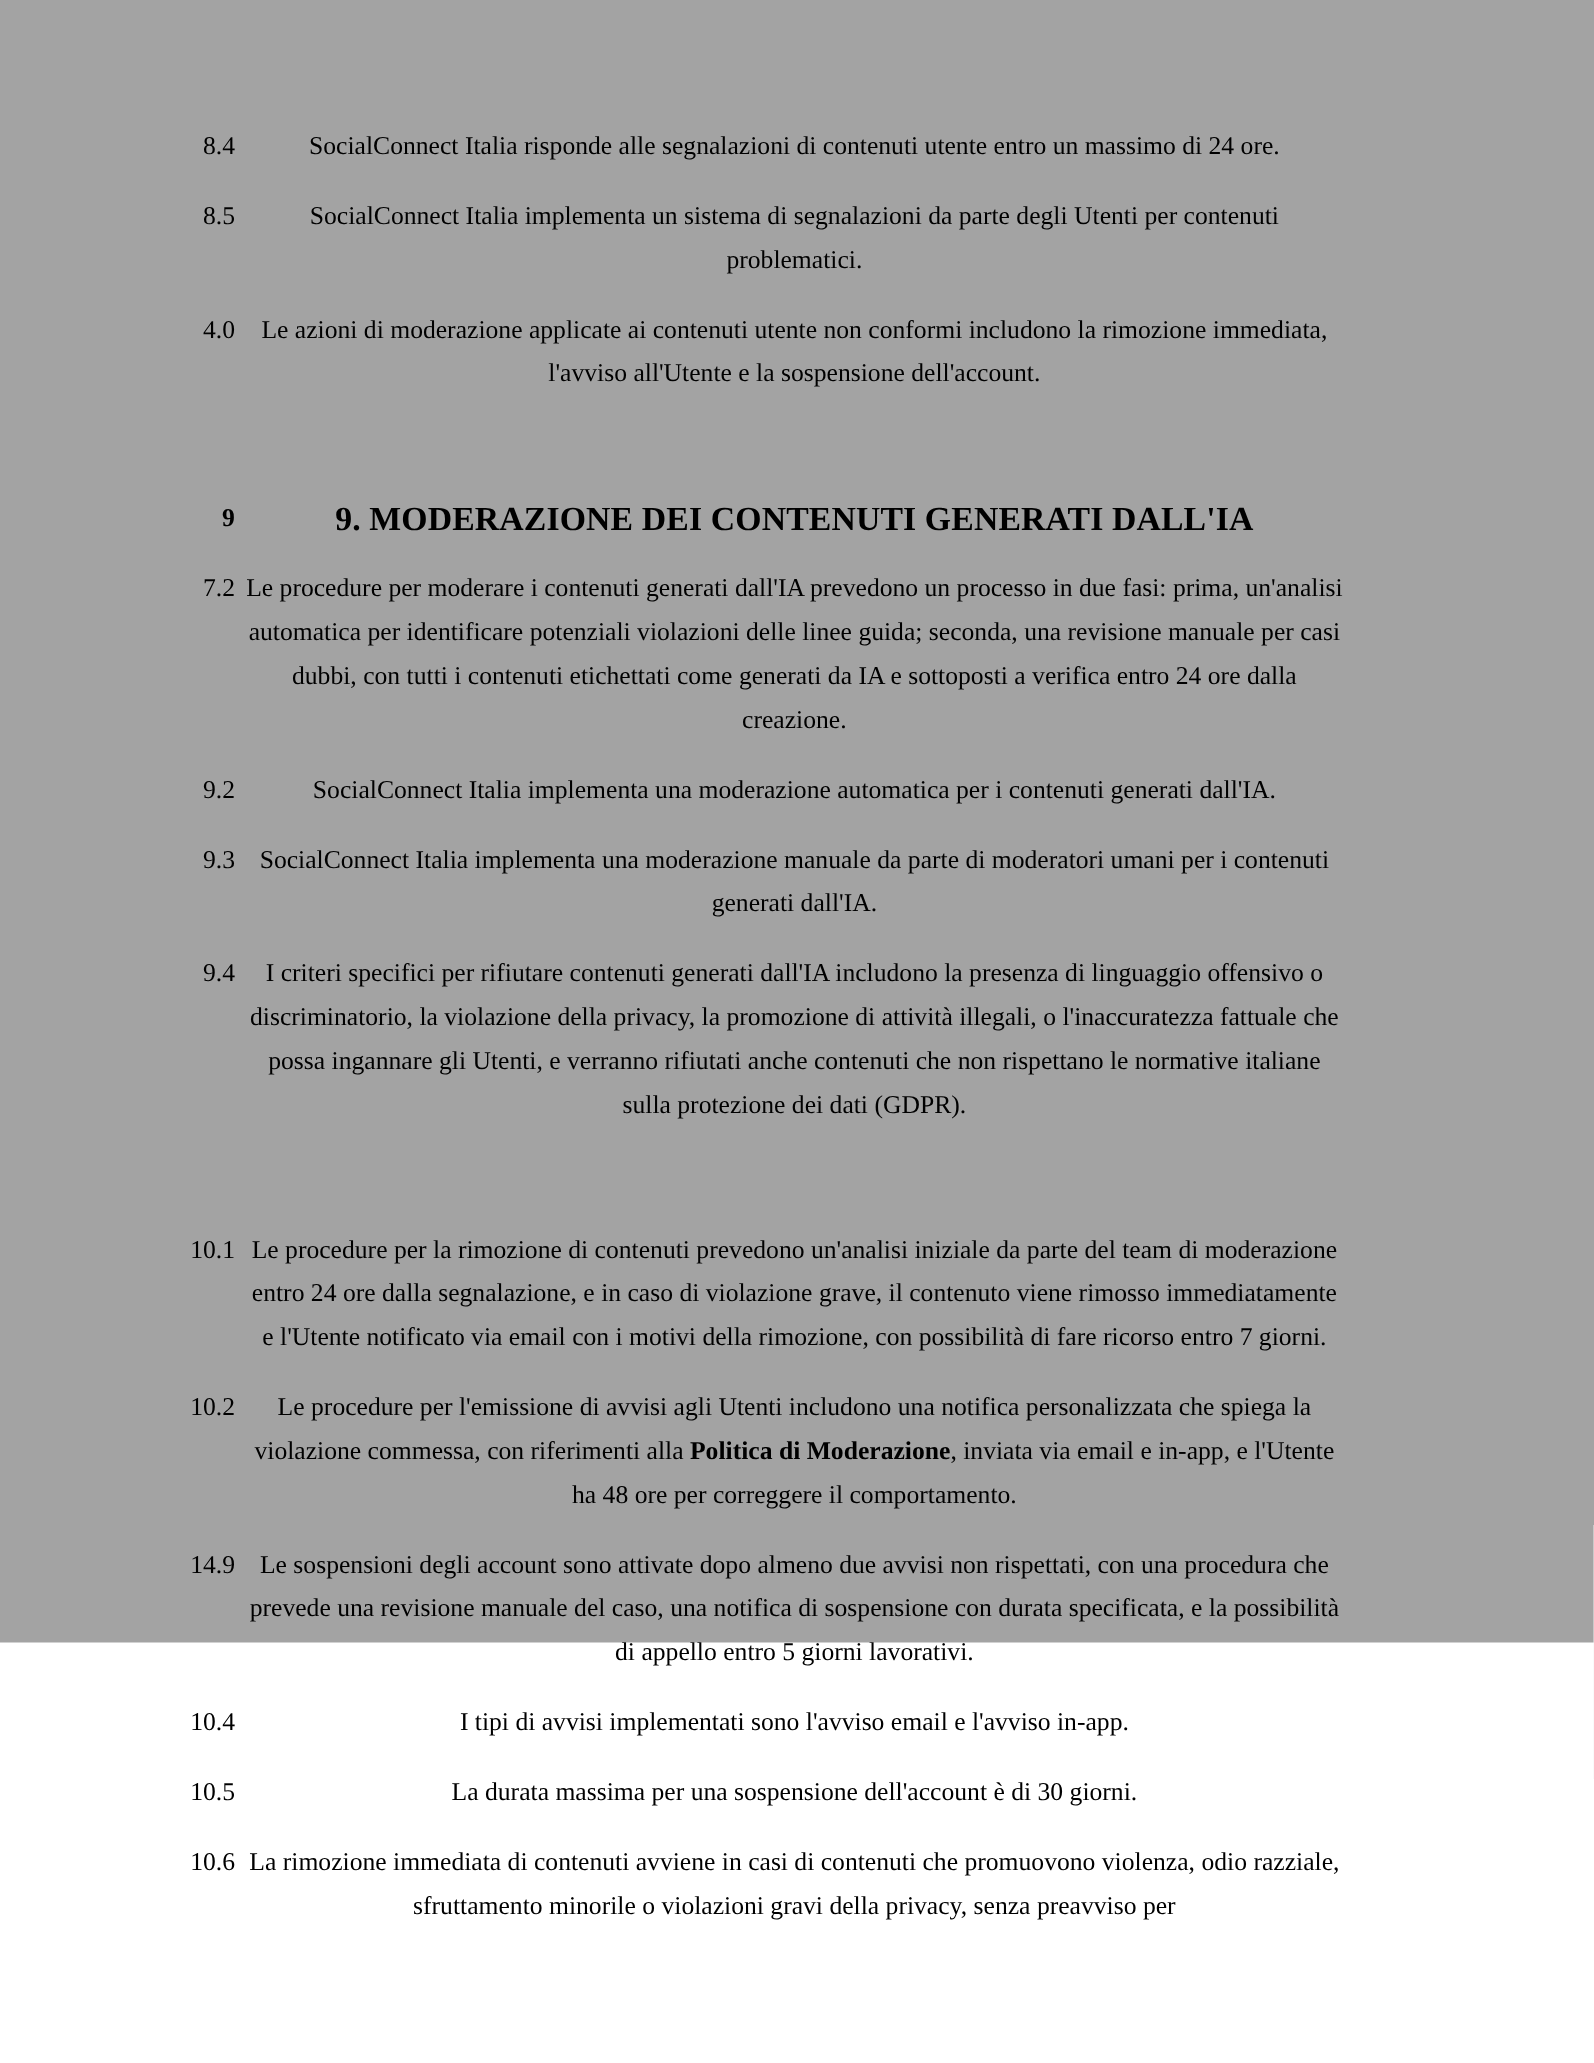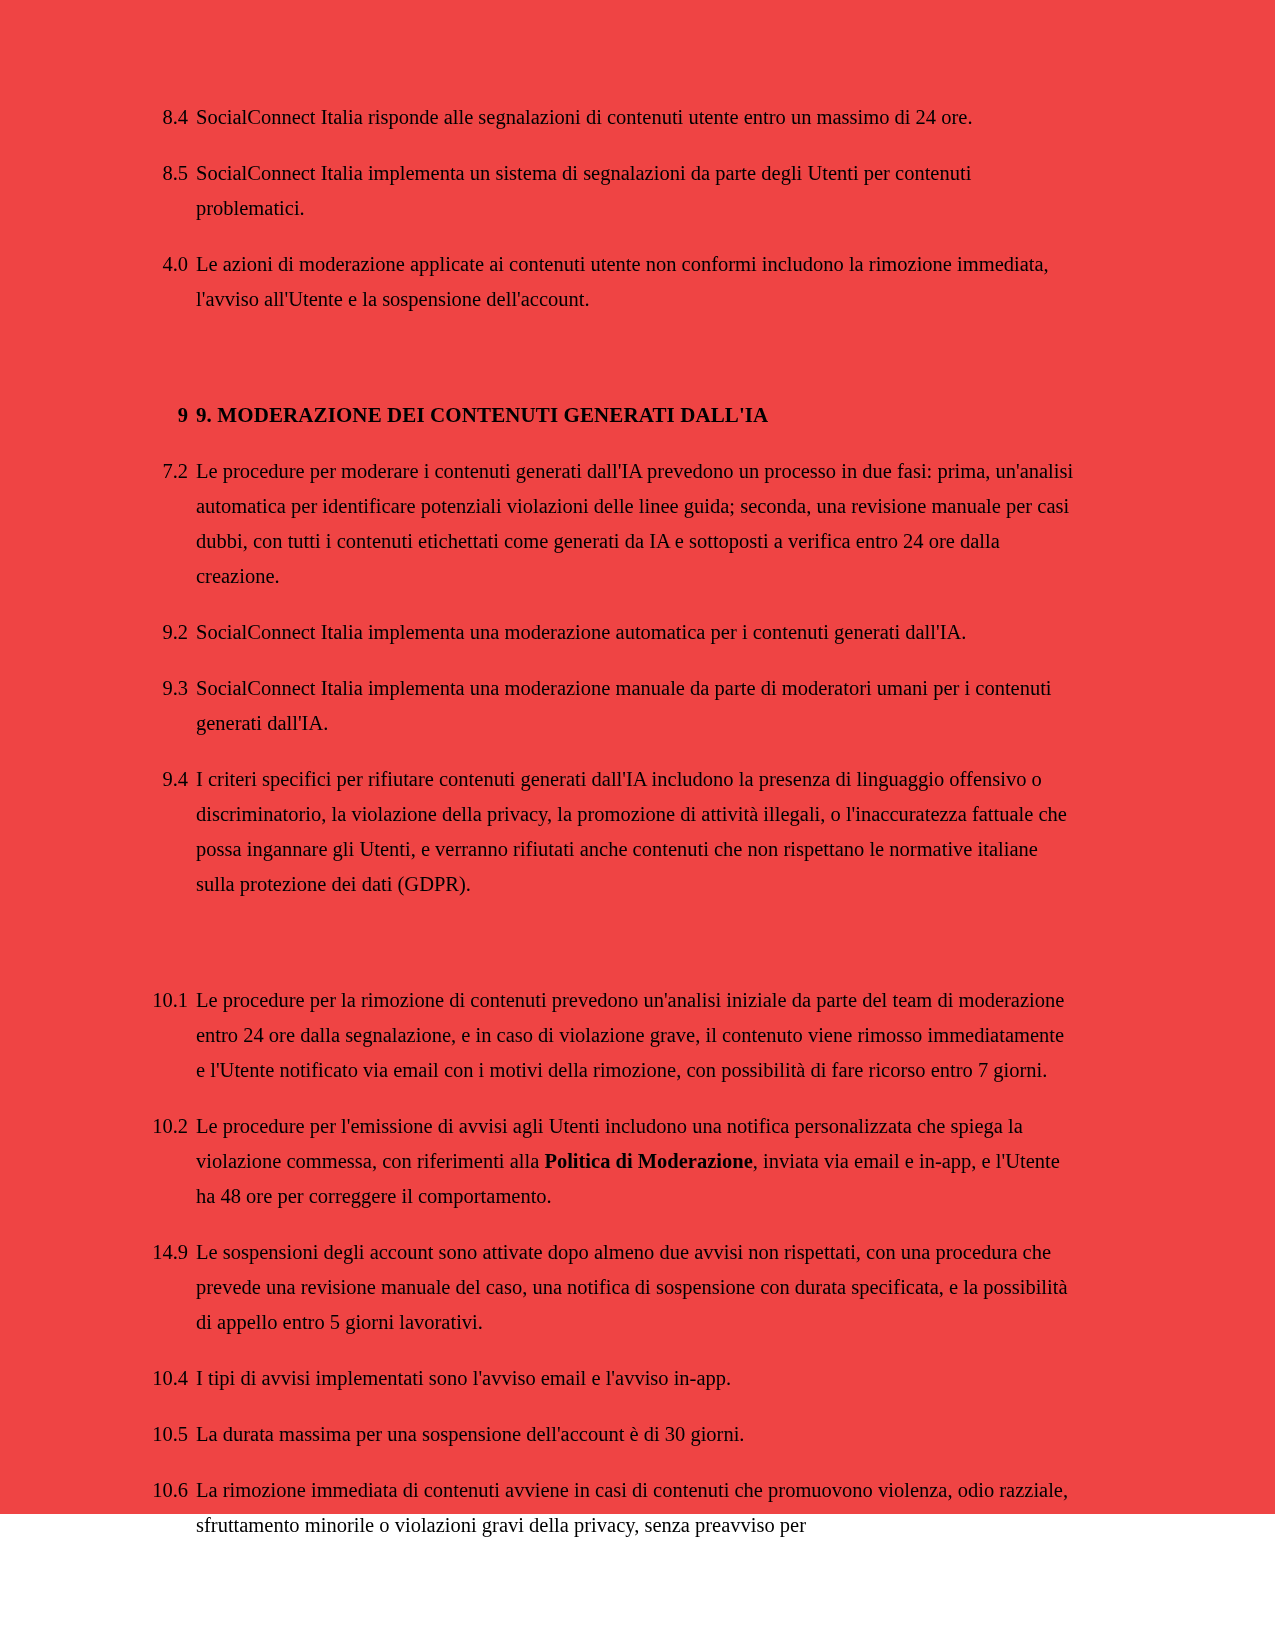--- a/index.html
+++ b/index.html
@@ -12,24 +12,24 @@
     width: 1275px;
     height: 1650px;
     font-family: "Liberation Serif", "DejaVu Serif", serif;
     color: #000000;
     -webkit-font-smoothing: antialiased;
   }
 
   .page {
     position: relative;
     width: 1275px;
-    height: 1514px;
+    height: 1314px;
     box-sizing: border-box;
     padding: 100px 200px 0 140px;
-    background: #ef4444;
+    background: #a3a3a3;
   }
 
   .doc-body {
     width: 935px;
   }
 
   
   .clause {
     display: flex;
     align-items: flex-start;
@@ -43,21 +43,21 @@
     font-size: 20.5px;
     line-height: 35px;
     white-space: nowrap;
   }
 
   .clause-text {
     flex: 1 1 auto;
     padding-left: 8px;
     font-size: 20.5px;
     line-height: 35px;
-    text-align: left;
+    text-align: center;
     hyphens: none;
   }
 
   .clause-text b {
     font-weight: bold;
   }
 
   
   .section-heading {
     display: flex;
@@ -70,21 +70,21 @@
     font-weight: bold;
     letter-spacing: 0.1px;
   }
 
   .section-heading .clause-num {
     font-size: 20.5px;
     line-height: 34px;
   }
 
   .section-heading .clause-text {
-    font-size: 21px;
+    font-size: 27px;
     line-height: 34px;
   }
 
   
   .spacer-before-section {
     height: 60px;
   }
 </style>
 </head>
 <body>

